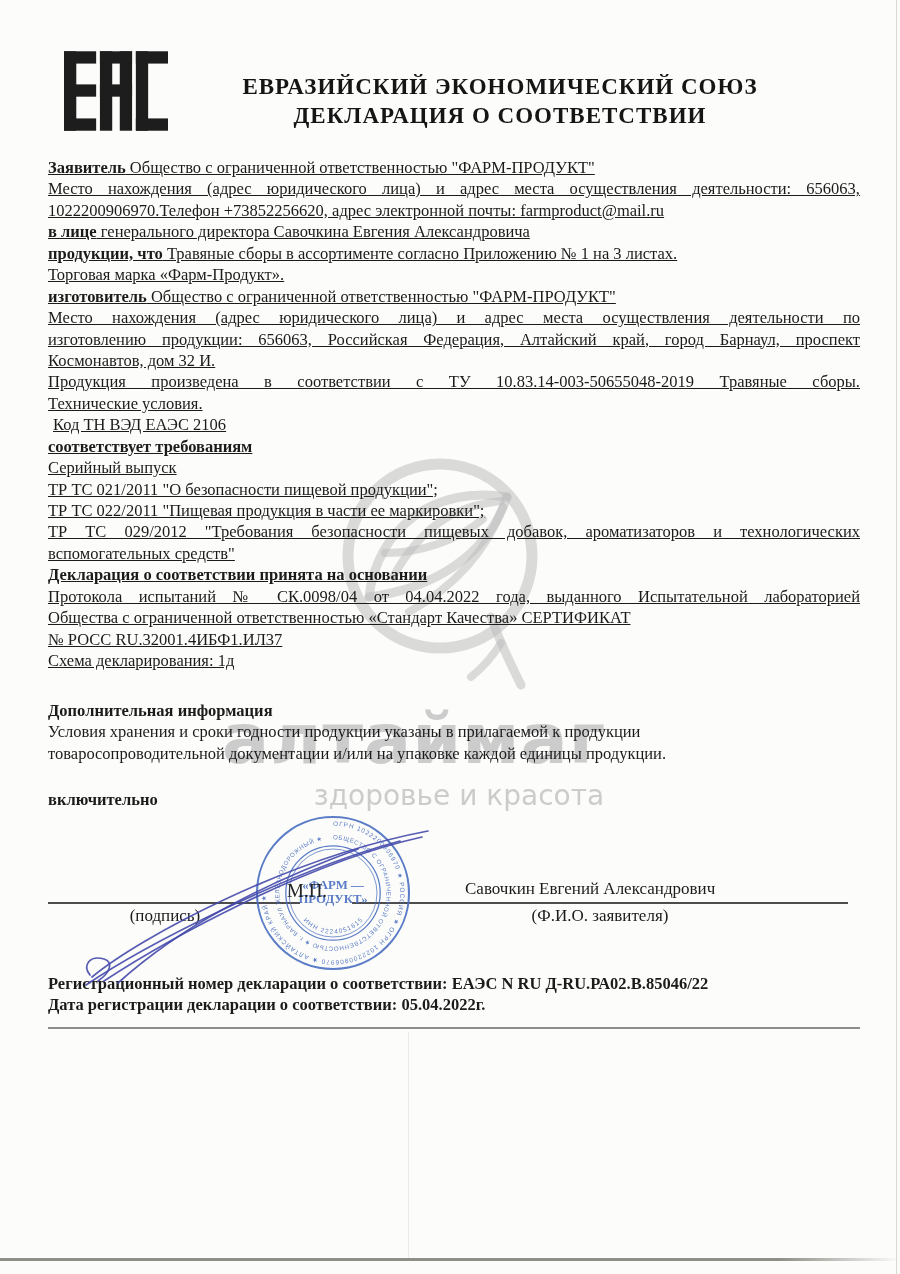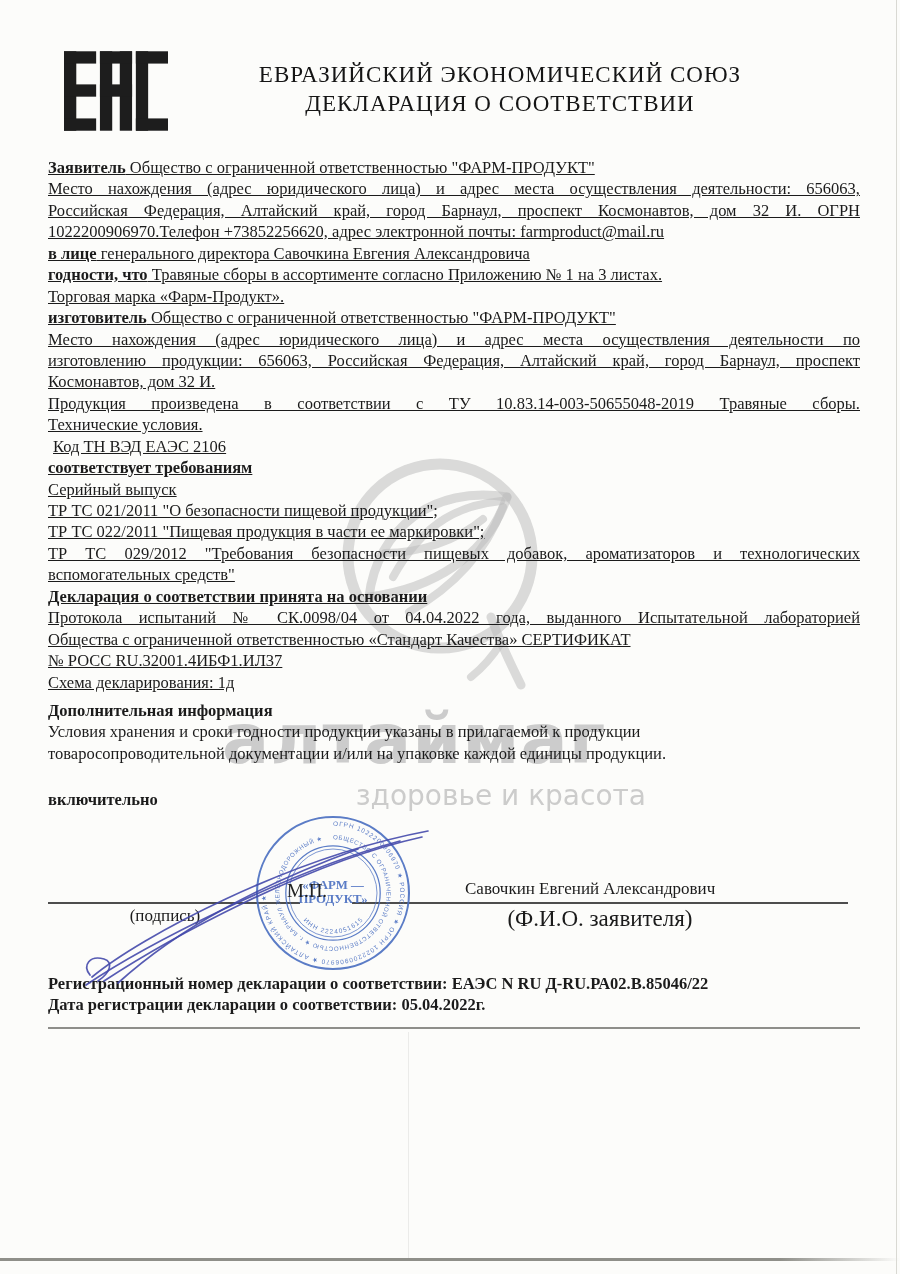--- a/index.html
+++ b/index.html
@@ -6,49 +6,49 @@
   body{
     width:900px;height:1274px;position:relative;overflow:hidden;
     background:#fcfcfa;
     font-family:"Liberation Serif", serif;
     color:#1b1b1b;
   }
   .abs{position:absolute;}
   
   .eac-logo{left:64px;top:50px;z-index:2;}
   .title{
-    left:150px;top:60px;width:700px;text-align:center;z-index:2;
-    font-weight:normal;font-size:23px;line-height:29px;letter-spacing:1px;
+    left:150px;top:72px;width:700px;text-align:center;z-index:2;
+    font-weight:bold;font-size:23px;line-height:29px;letter-spacing:1px;
     color:#151515;
   }
   
   .doc-body{left:48px;top:0;width:812px;z-index:2;}
   .block{position:absolute;left:0;width:812px;font-size:16.5px;}
   .line{height:21.45px;line-height:21.45px;white-space:nowrap;overflow:visible;}
   .line.j{white-space:normal;text-align:justify;text-align-last:justify;}
   .line .b{font-weight:bold;}
   
   .wm{z-index:1;pointer-events:none;}
   .wm-brand{
     left:222px;top:694px;font-family:"DejaVu Sans",sans-serif;
     font-weight:bold;font-size:70px;line-height:90px;color:#c4c4c4;opacity:.85;
     letter-spacing:1px;
   }
   .wm-tagline{
-    left:296px;top:779px;width:350px;text-align:right;
+    left:284px;top:779px;width:350px;text-align:center;
     font-family:"DejaVu Sans",sans-serif;font-size:28px;color:#c7c7c7;opacity:.9;
   }
   
   .sig-line{height:2px;background:#4d4d4d;z-index:3;}
   .sig-line.left{left:48px;top:902px;width:252px;}
   .sig-line.right{left:352px;top:902px;width:496px;}
   .mp-label{left:287px;top:880px;font-size:19px;z-index:6;color:#222;}
   .signer-name{left:465px;top:879px;font-size:17px;z-index:5;}
   .caption-left{left:100px;top:906px;width:130px;text-align:center;font-size:17px;z-index:5;}
-  .caption-right{left:505px;top:906px;width:190px;text-align:center;font-size:23px;z-index:5;}
+  .caption-right{left:505px;top:906px;width:190px;text-align:center;font-size:17px;z-index:5;}
   .stamp{left:253px;top:813px;z-index:4;opacity:.9;}
   .autograph{left:70px;top:815px;z-index:6;pointer-events:none;}
   
   .end-rule{left:48px;top:1027px;width:812px;height:2px;background:#8e8e8a;z-index:2;}
   .page-bottom-edge{left:0;top:1258px;width:780px;height:3px;background:#8f8f89;z-index:2;}
   .page-bottom-edge-fade{left:780px;top:1258px;width:120px;height:3px;
     background:linear-gradient(to right,#8f8f89,rgba(143,143,137,0));z-index:2;}
   .right-edge{left:896px;top:0;width:1px;height:1274px;background:#d9d9d3;z-index:2;}
   .crease{left:408px;top:1032px;width:1px;height:226px;background:rgba(160,160,155,.18);z-index:1;}
 </style>
@@ -88,24 +88,23 @@
 
 <div class="abs title">
   <div>ЕВРАЗИЙСКИЙ ЭКОНОМИЧЕСКИЙ СОЮЗ</div>
   <div>ДЕКЛАРАЦИЯ О СООТВЕТСТВИИ</div>
 </div>
 
 <div class="abs doc-body">
     <div class="block" style="top: 157px; text-decoration: underline;">
       <div class="line"><span class="b">Заявитель</span><span> Общество с ограниченной ответственностью "ФАРМ-ПРОДУКТ"</span></div>
       <div class="line j"><span>Место нахождения (адрес юридического лица) и адрес места осуществления деятельности: 656063,</span></div>
-      <div class="line j"><span>Российская Федерация, Алтайский край, город Барнаул, проспект Космонавтов, дом 32 И. ОГРН</span></div>
       <div class="line"><span>1022200906970.Телефон +73852256620, адрес электронной почты: farmproduct@mail.ru</span></div>
       <div class="line"><span class="b">в лице</span><span> генерального директора Савочкина Евгения Александровича</span></div>
-      <div class="line"><span class="b">годности, что</span><span> Травяные сборы в ассортименте согласно Приложению № 1 на 3 листах.</span></div>
+      <div class="line"><span class="b">продукции, что</span><span> Травяные сборы в ассортименте согласно Приложению № 1 на 3 листах.</span></div>
       <div class="line"><span>Торговая марка «Фарм-Продукт».</span></div>
       <div class="line"><span class="b">изготовитель</span><span> Общество с ограниченной ответственностью "ФАРМ-ПРОДУКТ"</span></div>
       <div class="line j"><span>Место нахождения (адрес юридического лица) и адрес места осуществления деятельности по</span></div>
       <div class="line j"><span>изготовлению продукции: 656063, Российская Федерация, Алтайский край, город Барнаул, проспект</span></div>
       <div class="line"><span>Космонавтов, дом 32 И.</span></div>
       <div class="line j"><span>Продукция произведена в соответствии с ТУ 10.83.14-003-50655048-2019 Травяные сборы.</span></div>
       <div class="line"><span>Технические условия.</span></div>
       <div class="line" style="padding-left: 5px;"><span>Код ТН ВЭД ЕАЭС 2106</span></div>
       <div class="line"><span class="b">соответствует требованиям</span></div>
       <div class="line"><span>Серийный выпуск</span></div>

